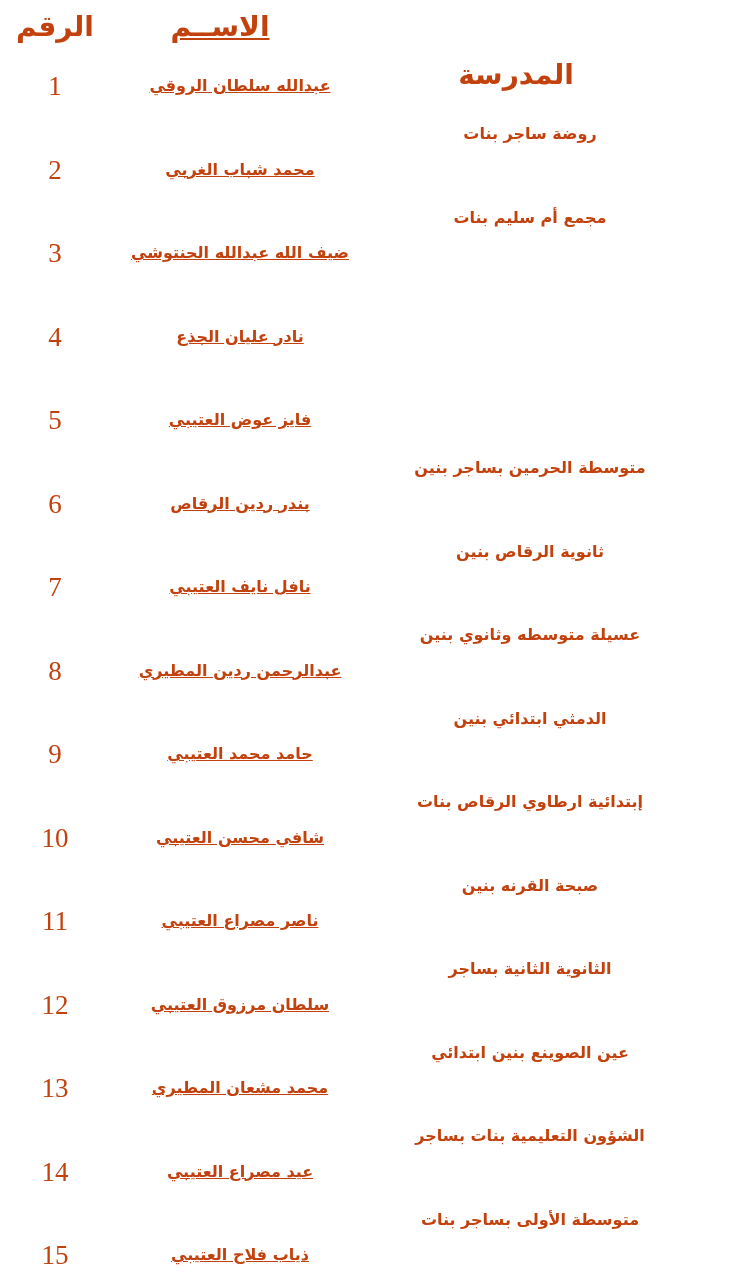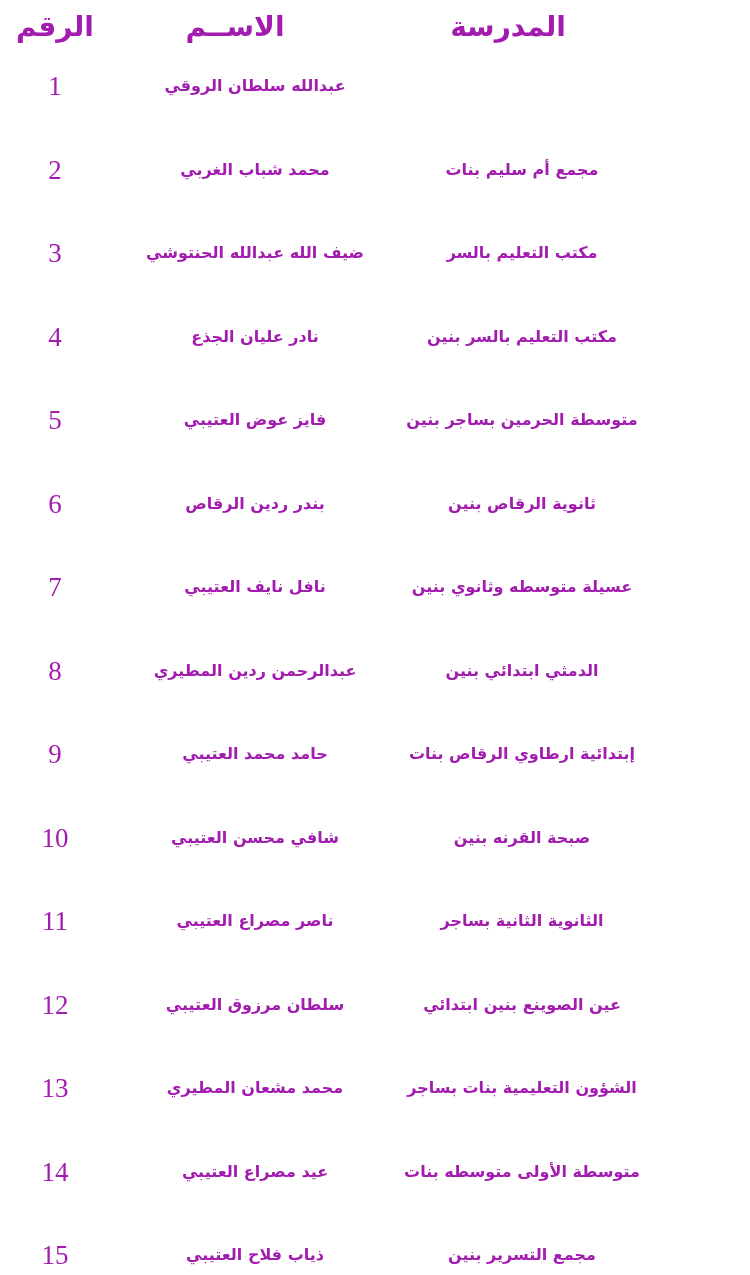--- a/index.html
+++ b/index.html
@@ -21,37 +21,37 @@
     width: 750px;
     height: 40px;
   }
   .cell {
     position: absolute;
     top: 0;
     height: 40px;
     line-height: 40px;
     text-align: center;
     white-space: nowrap;
-    color: #a21caf;
+    color: #c2410c;
   }
   .cell.arabic {
     direction: rtl;
     font-family: "DejaVu Sans", sans-serif;
     font-weight: 700;
     font-size: 16px;
   }
   .cell.number-cell {
     direction: ltr;
     font-family: "Liberation Serif", "DejaVu Serif", serif;
     font-weight: 400;
     font-size: 27px;
   }
   .col-number { left: 15px;  width: 80px;  }
-  .col-name   { left: 110px;  width: 290px; }
-  .col-school { left: 362px; width: 320px; }
+  .col-name   { left: 95px;  width: 290px; text-decoration: underline; }
+  .col-school { left: 370px; width: 320px; margin-top: 48px; }
 
   .header-row { top: 6px; height: 42px; }
   .header-row .cell {
     height: 42px;
     line-height: 42px;
     font-family: "DejaVu Sans", sans-serif;
     font-weight: 700;
     font-size: 28px;
     direction: rtl;
   }
@@ -65,38 +65,37 @@
 <div class="page">
 
   <div class="row header-row">
     <div class="cell col-school">المدرسة</div>
     <div class="cell col-name">الاســم</div>
     <div class="cell col-number">الرقم</div>
   </div>
 
   <div id="rows">
   <div class="row" style="top: 66px;">
+    <div class="cell arabic col-school">روضة ساجر بنات</div>
     <div class="cell arabic col-name">عبدالله سلطان الروقي</div>
     <div class="cell number-cell col-number">1</div>
   </div>
 
   <div class="row" style="top: 149.5px;">
     <div class="cell arabic col-name">محمد شباب الغربي</div>
     <div class="cell arabic col-school">مجمع أم سليم بنات</div>
     <div class="cell number-cell col-number">2</div>
   </div>
 
   <div class="row" style="top: 233px;">
-    <div class="cell arabic col-school">مكتب التعليم بالسر</div>
     <div class="cell arabic col-name">ضيف الله عبدالله الحنتوشي</div>
     <div class="cell number-cell col-number">3</div>
   </div>
 
   <div class="row" style="top: 316.5px;">
-    <div class="cell arabic col-school">مكتب التعليم بالسر بنين</div>
     <div class="cell arabic col-name">نادر عليان الجذع</div>
     <div class="cell number-cell col-number">4</div>
   </div>
 
   <div class="row" style="top: 400px;">
     <div class="cell arabic col-school">متوسطة الحرمين بساجر بنين</div>
     <div class="cell arabic col-name">فايز عوض العتيبي</div>
     <div class="cell number-cell col-number">5</div>
   </div>
 
@@ -142,21 +141,21 @@
     <div class="cell number-cell col-number">12</div>
   </div>
 
   <div class="row" style="top: 1068px;">
     <div class="cell arabic col-name">محمد مشعان المطيري</div>
     <div class="cell arabic col-school">الشؤون التعليمية بنات بساجر</div>
     <div class="cell number-cell col-number">13</div>
   </div>
 
   <div class="row" style="top: 1151.5px;">
-    <div class="cell arabic col-school">متوسطة الأولى متوسطه بنات</div>
+    <div class="cell arabic col-school">متوسطة الأولى بساجر بنات</div>
     <div class="cell arabic col-name">عيد مصراع العتيبي</div>
     <div class="cell number-cell col-number">14</div>
   </div>
 
   <div class="row" style="top: 1235px;">
     <div class="cell arabic col-school">مجمع التسرير بنين</div>
     <div class="cell arabic col-name">ذياب فلاح العتيبي</div>
     <div class="cell number-cell col-number">15</div>
   </div>
 </div>

